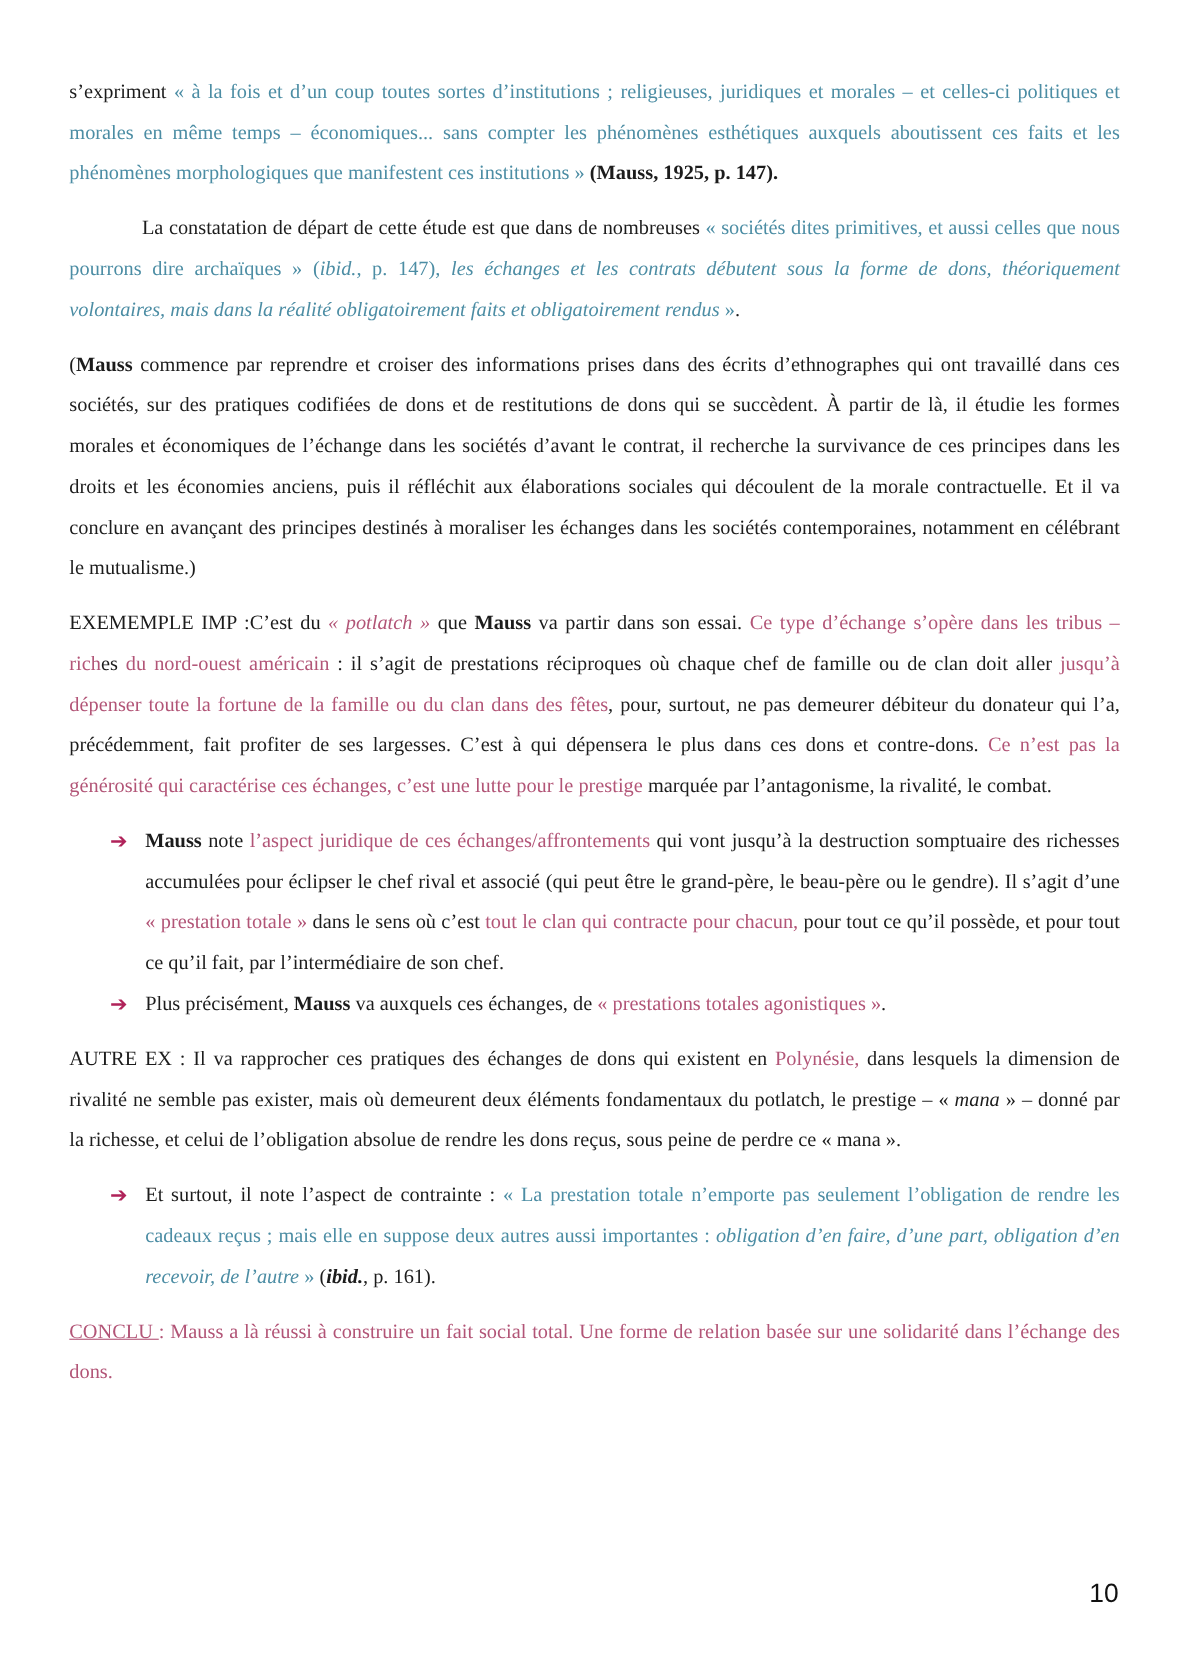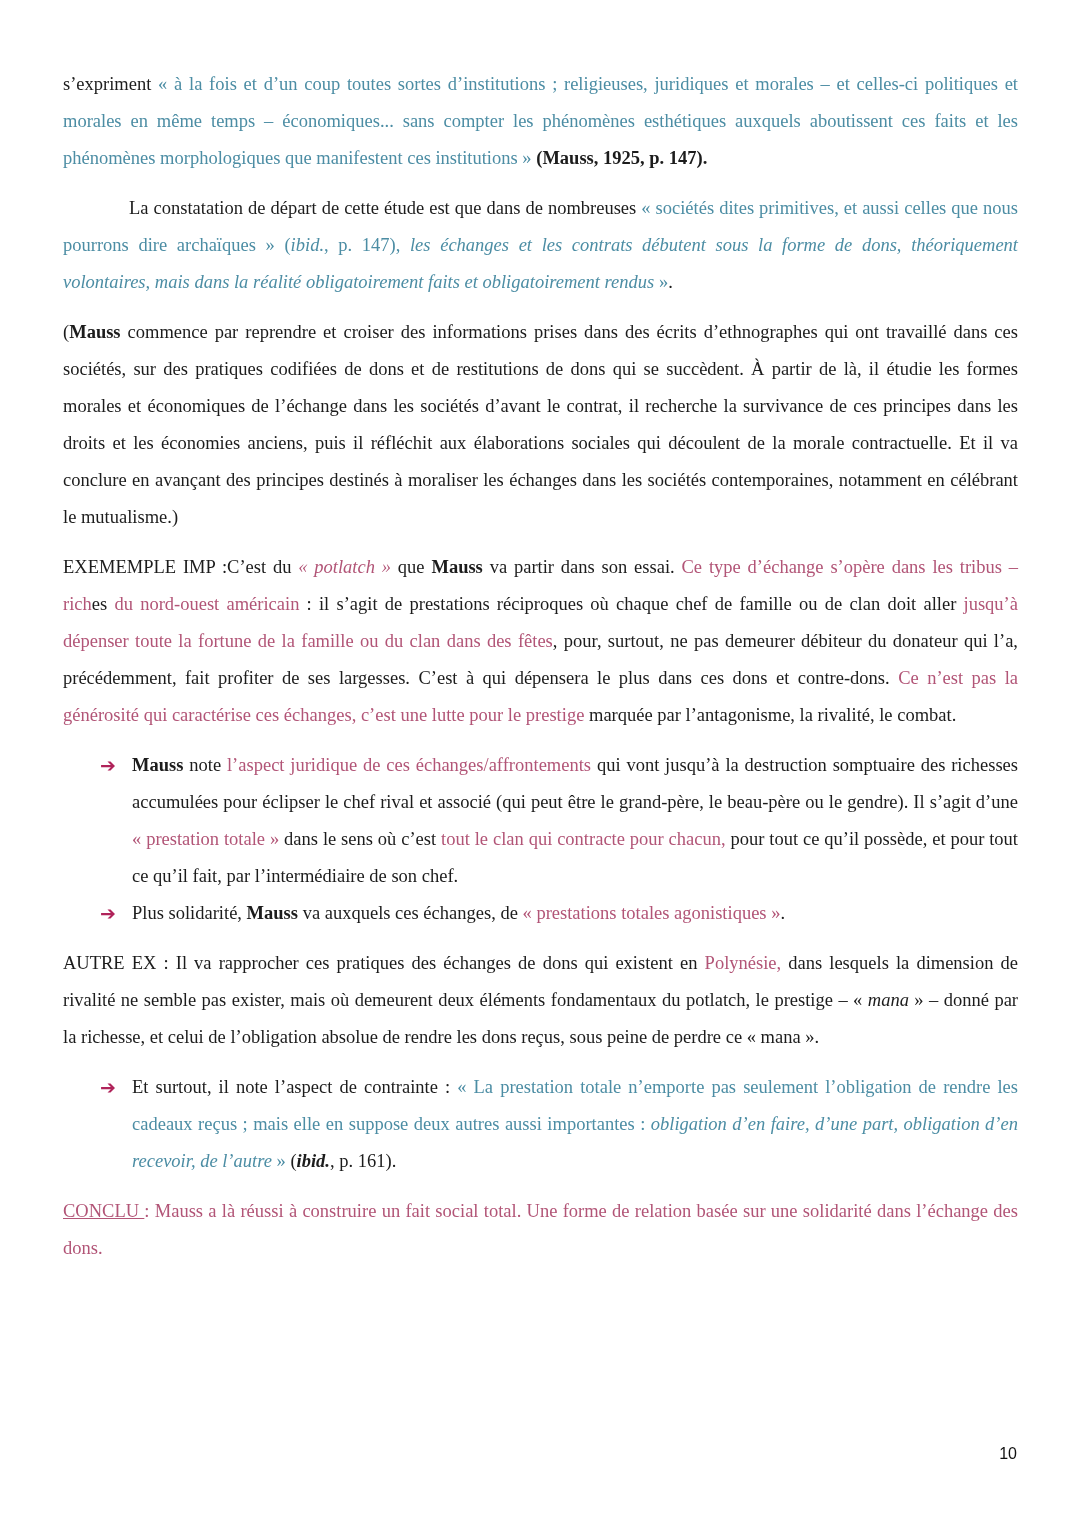--- a/index.html
+++ b/index.html
@@ -51,40 +51,40 @@
   .c-teal{ color:var(--teal); }
   .c-pink{ color:var(--pink); }
   .seg-b{ font-weight:bold; }
   .seg-i{ font-style:italic; }
   .seg-u{ text-decoration:underline; }
   .page-number{
     position:absolute;
     right:63px;
     bottom:62px;
     font-family:"Liberation Sans","DejaVu Sans",sans-serif;
-    font-size:16px;
+    font-size:24px;
     color:#111111;
   }
 </style>
 </head>
 <body>
 
 <div class="page">
   <div id="doc">
       <div class="para"><span>s’expriment </span><span class="c-teal">« à la fois et d’un coup toutes sortes d’institutions ; religieuses, juridiques et morales – et celles-ci politiques et morales en même temps – économiques... sans compter les phénomènes esthétiques auxquels aboutissent ces faits et les phénomènes morphologiques que manifestent ces institutions » </span><span class="seg-b">(Mauss, 1925, p. 147).</span></div>
       <div class="para indent"><span>La constatation de départ de cette étude est que dans de nombreuses </span><span class="c-teal">« sociétés dites primitives, et aussi celles que nous pourrons dire archaïques » (</span><span class="c-teal seg-i">ibid.</span><span class="c-teal">, p. 147), </span><span class="c-teal seg-i">les échanges et les contrats débutent sous la forme de dons, théoriquement volontaires, mais dans la réalité obligatoirement faits et obligatoirement rendus </span><span class="c-teal">»</span><span>.</span></div>
       <div class="para"><span>(</span><span class="seg-b">Mauss</span><span> commence par reprendre et croiser des informations prises dans des écrits d’ethnographes qui ont travaillé dans ces sociétés, sur des pratiques codifiées de dons et de restitutions de dons qui se succèdent. À partir de là, il étudie les formes morales et économiques de l’échange dans les sociétés d’avant le contrat, il recherche la survivance de ces principes dans les droits et les économies anciens, puis il réfléchit aux élaborations sociales qui découlent de la morale contractuelle. Et il va conclure en avançant des principes destinés à moraliser les échanges dans les sociétés contemporaines, notamment en célébrant le mutualisme.)</span></div>
       <div class="para"><span>EXEMEMPLE IMP :C’est du </span><span class="c-pink seg-i">« potlatch »</span><span> que </span><span class="seg-b">Mauss</span><span> va partir dans son essai. </span><span class="c-pink">Ce type d’échange s’opère dans les tribus – rich</span><span>es</span><span class="c-pink"> du nord-ouest américain</span><span> : il s’agit de prestations réciproques où chaque chef de famille ou de clan doit aller </span><span class="c-pink">jusqu’à dépenser toute la fortune de la famille ou du clan dans des fêtes</span><span>, pour, surtout, ne pas demeurer débiteur du donateur qui l’a, précédemment, fait profiter de ses largesses. C’est à qui dépensera le plus dans ces dons et contre-dons. </span><span class="c-pink">Ce n’est pas la générosité qui caractérise ces échanges, c’est une lutte pour le prestige</span><span> marquée par l’antagonisme, la rivalité, le combat.</span></div>
       <div class="bullet tight">
         <span class="arrow">➔</span>
         <span class="bullet-body"><span class="seg-b">Mauss</span><span> note </span><span class="c-pink">l’aspect juridique de ces échanges/affrontements</span><span> qui vont jusqu’à la destruction somptuaire des richesses accumulées pour éclipser le chef rival et associé (qui peut être le grand-père, le beau-père ou le gendre). Il s’agit d’une </span><span class="c-pink">« prestation totale »</span><span> dans le sens où c’est </span><span class="c-pink">tout le clan qui contracte pour chacun,</span><span> pour tout ce qu’il possède, et pour tout ce qu’il fait, par l’intermédiaire de son chef.</span></span>
       </div>
       <div class="bullet">
         <span class="arrow">➔</span>
-        <span class="bullet-body"><span>Plus solidarité, </span><span class="seg-b">Mauss</span><span> va auxquels ces échanges, de </span><span class="c-pink">« prestations totales agonistiques »</span><span>.</span></span>
+        <span class="bullet-body"><span>Plus précisément, </span><span class="seg-b">Mauss</span><span> va auxquels ces échanges, de </span><span class="c-pink">« prestations totales agonistiques »</span><span>.</span></span>
       </div>
       <div class="para"><span>AUTRE EX : Il va rapprocher ces pratiques des échanges de dons qui existent en </span><span class="c-pink">Polynésie,</span><span> dans lesquels la dimension de rivalité ne semble pas exister, mais où demeurent deux éléments fondamentaux du potlatch, le prestige – « </span><span class="seg-i">mana</span><span> » – donné par la richesse, et celui de l’obligation absolue de rendre les dons reçus, sous peine de perdre ce « mana ».</span></div>
       <div class="bullet">
         <span class="arrow">➔</span>
         <span class="bullet-body"><span>Et surtout, il note l’aspect de contrainte : </span><span class="c-teal">« La prestation totale n’emporte pas seulement l’obligation de rendre les cadeaux reçus ; mais elle en suppose deux autres aussi importantes : </span><span class="c-teal seg-i">obligation d’en faire, d’une part, obligation d’en recevoir, de l’autre</span><span class="c-teal"> » </span><span>(</span><span class="seg-b seg-i">ibid.</span><span>, p. 161).</span></span>
       </div>
       <div class="para"><span class="c-pink seg-u">CONCLU </span><span class="c-pink">: Mauss a là réussi à construire un fait social total. Une forme de relation basée sur une solidarité dans l’échange des dons.</span></div>
     </div>
   <div class="page-number">10</div>
 </div>

